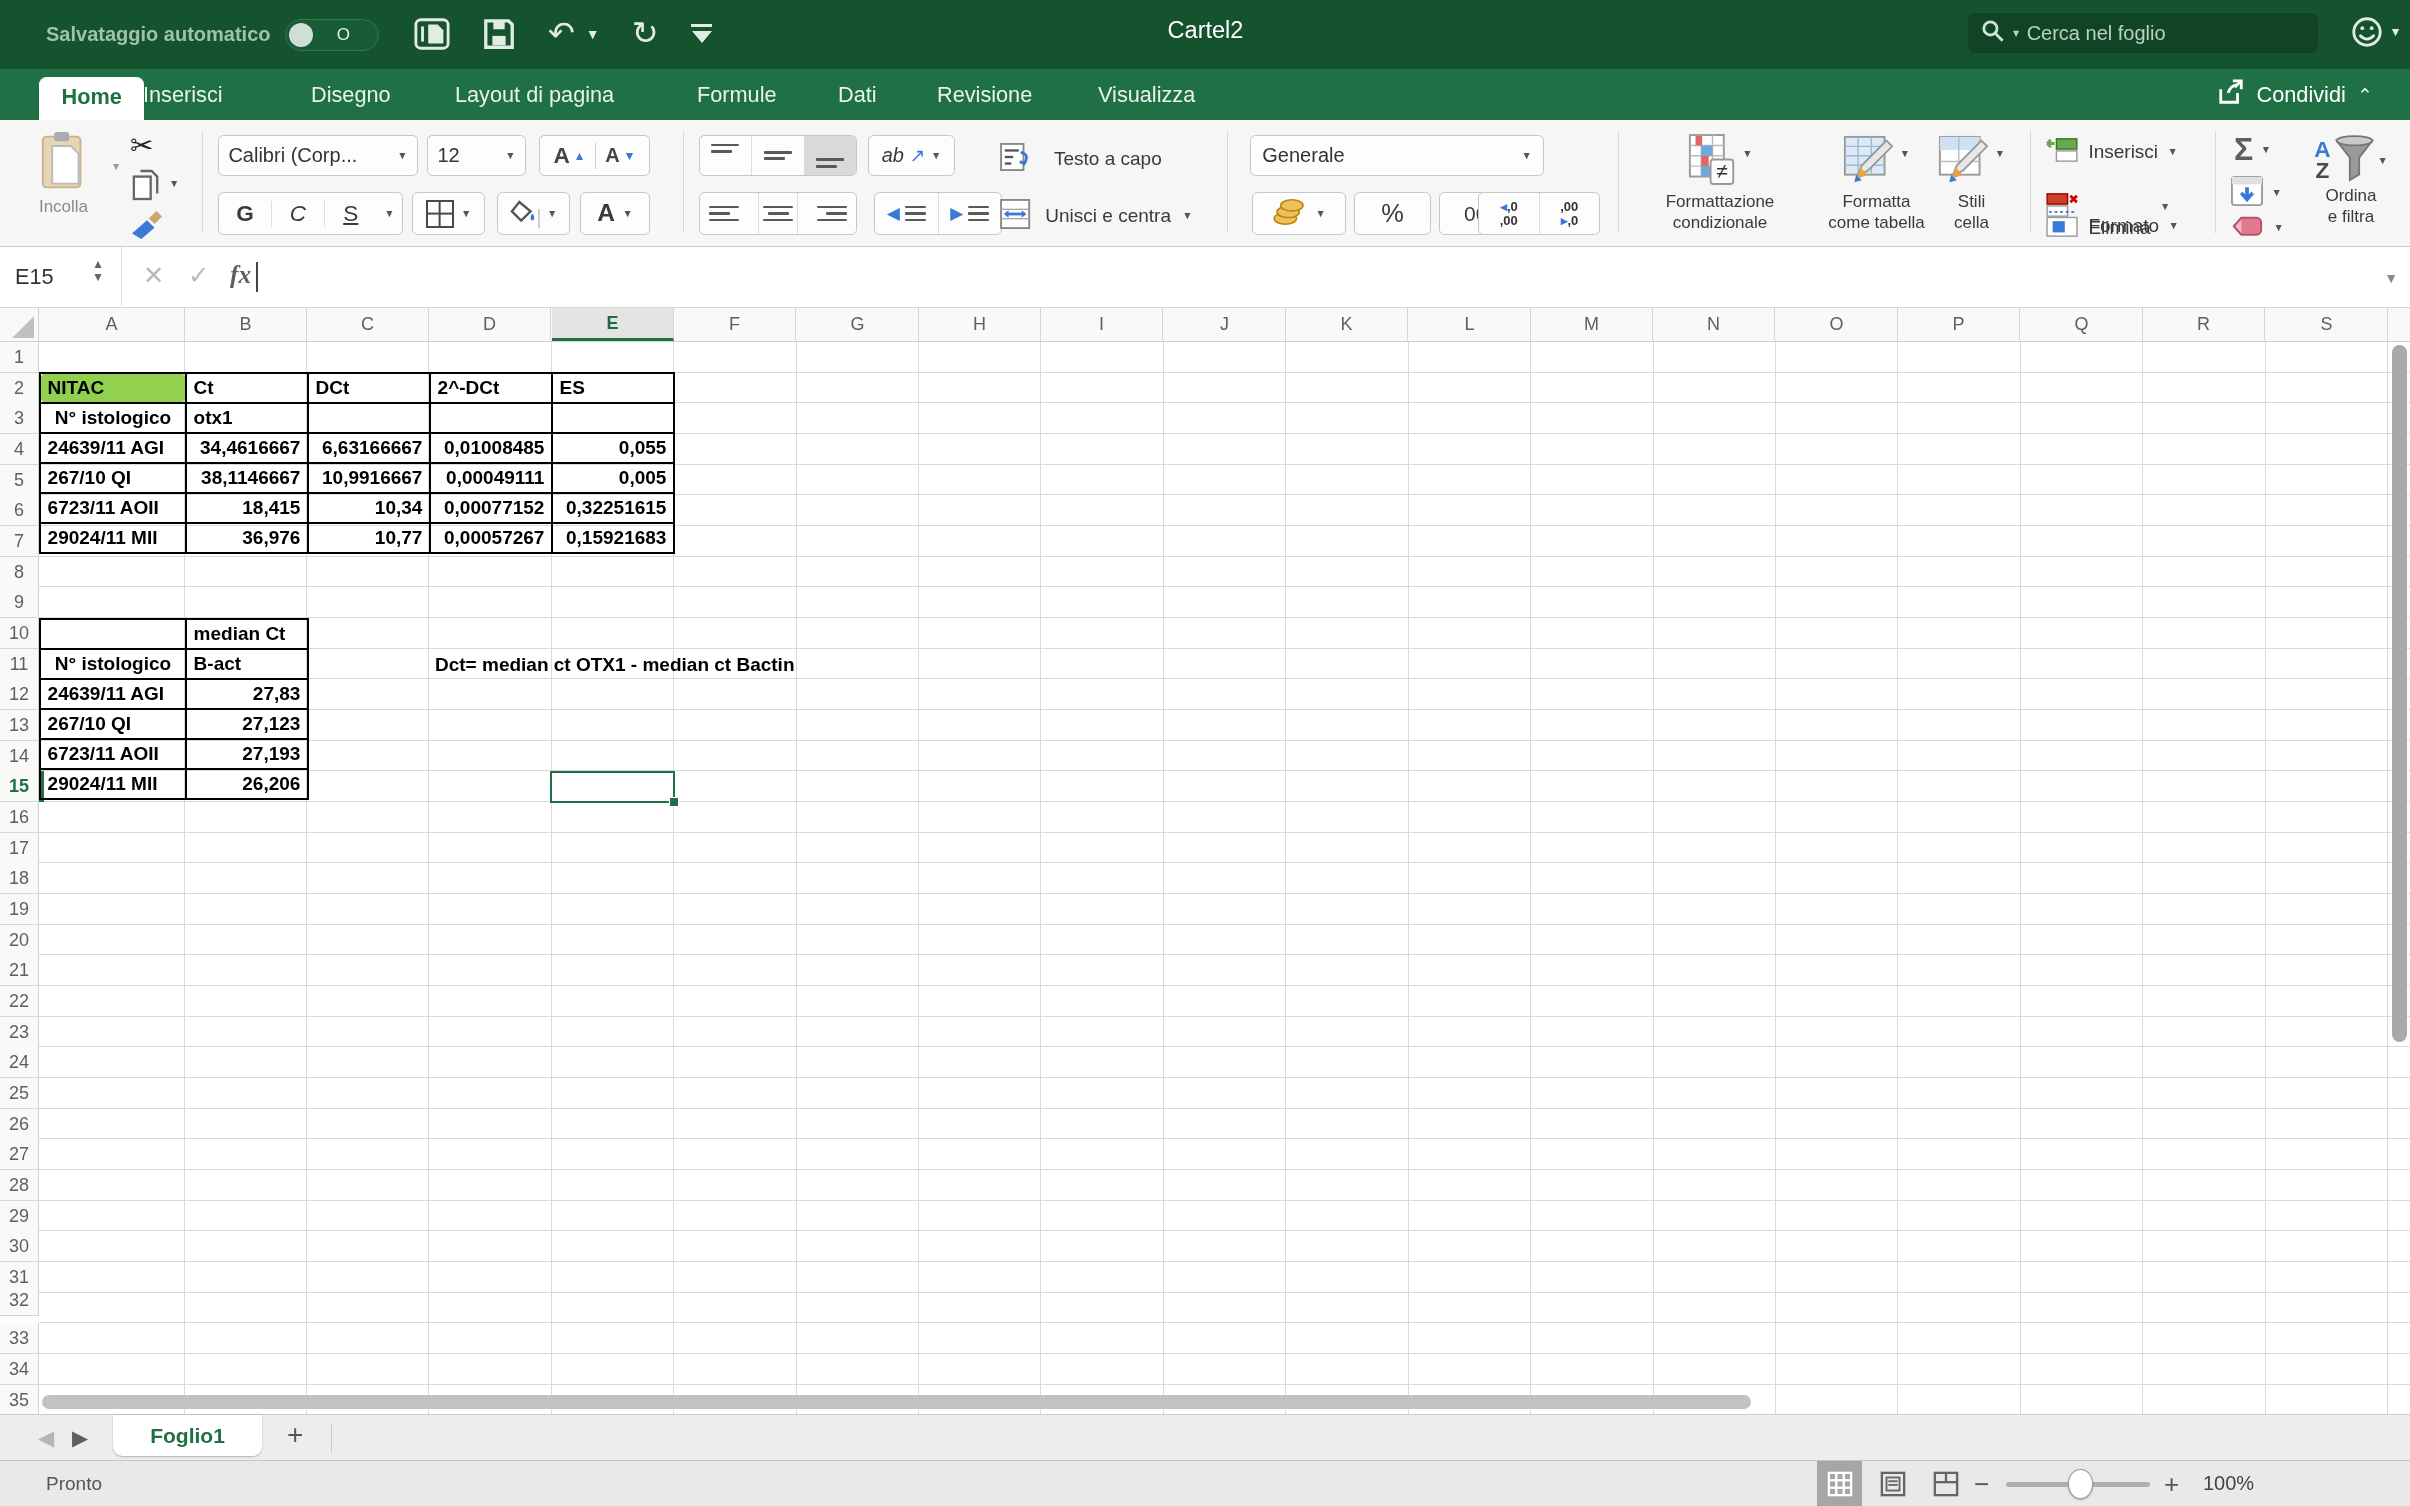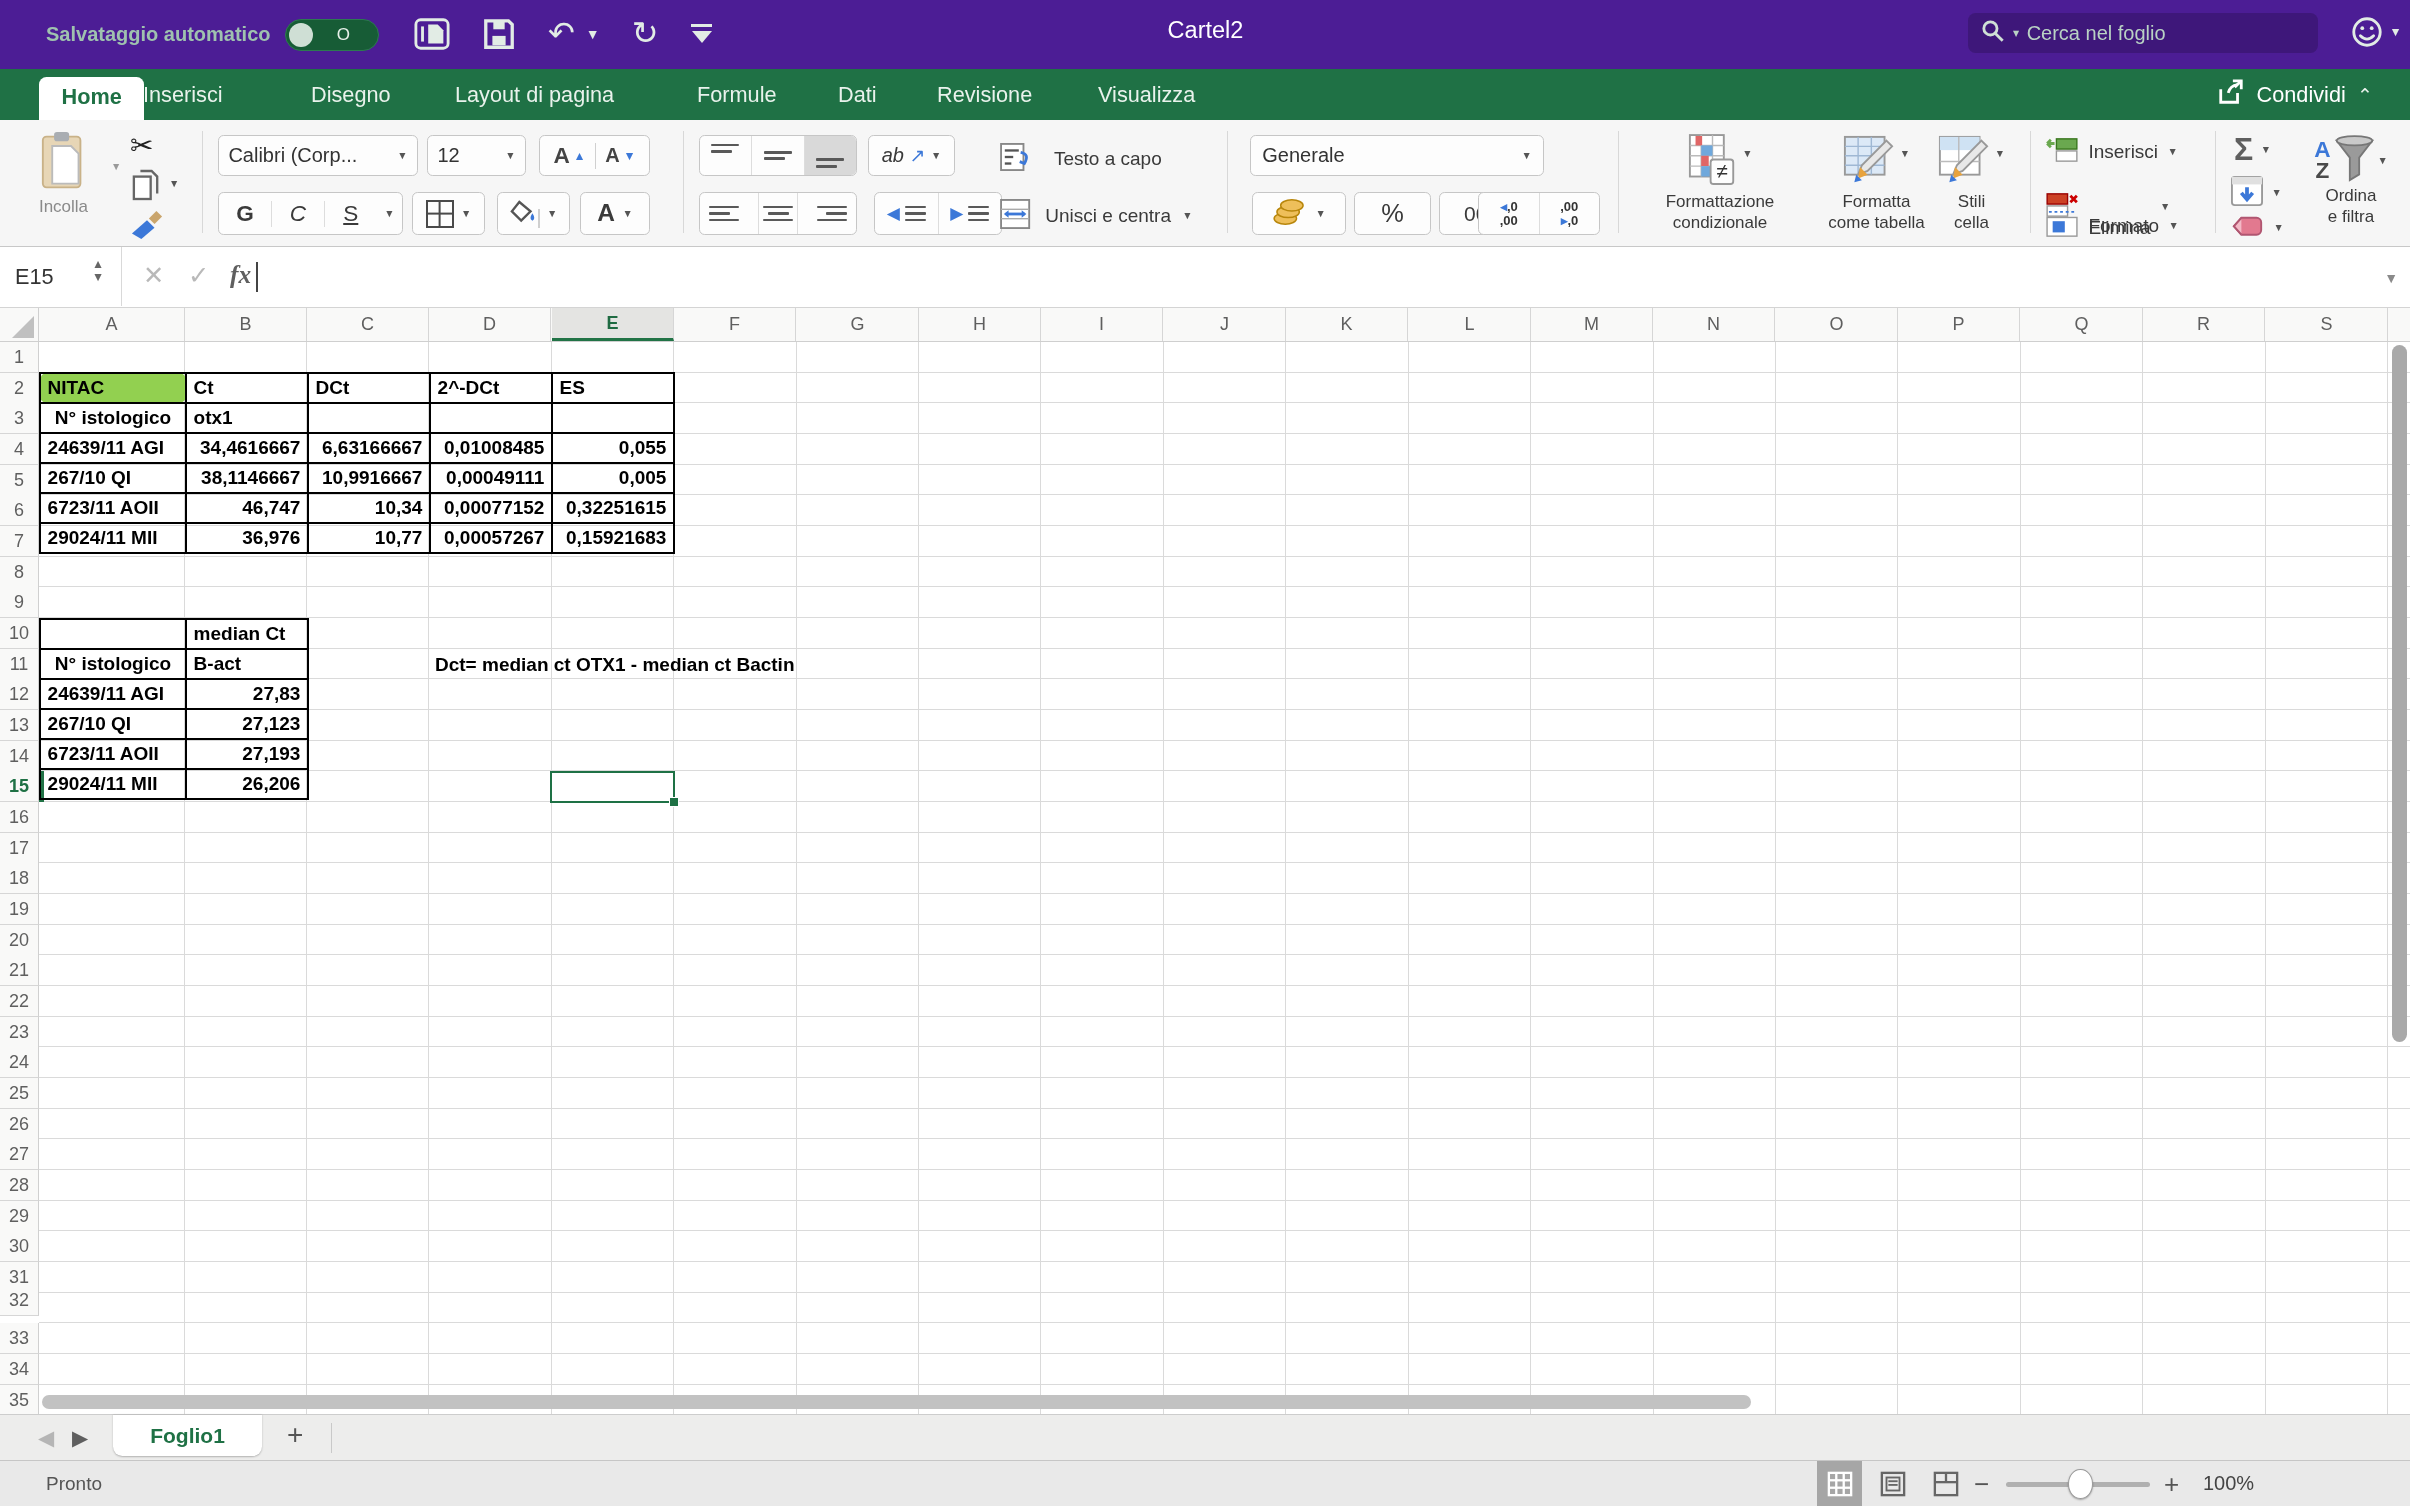--- a/index.html
+++ b/index.html
@@ -1,21 +1,21 @@
 <!DOCTYPE html>
 <html style="font-size:15px"><head>
 <meta charset="utf-8">
 <style>
   * { margin:0; padding:0; box-sizing:border-box; }
   html,body { width:2411px; height:1507px; }
   body { font-family:"Liberation Sans", sans-serif; }
   .app { position:relative; width:2411px; height:1507px; overflow:hidden; background:#fff; }
 
   
-  .titlebar { position:absolute; left:0; top:0; width:2411px; height:69px; background:#4c1d95; }
+  .titlebar { position:absolute; left:0; top:0; width:2411px; height:69px; background:#14532d; }
   .autosave-label { position:absolute; left:46px; top:22.6px; font-size:20px; color:#9fc2af; font-weight:bold; }
   .autosave-toggle { position:absolute; left:285px; top:19px; width:94px; height:32px; border-radius:16px; background:#175c36; border:0.9px solid #2c7a50; }
   .autosave-knob { position:absolute; left:2.8px; top:2.8px; width:24.5px; height:24.5px; border-radius:50%; background:#cfdfd5; }
   .autosave-state { position:absolute; right:28px; top:4.7px; font-size:17px; color:#e8f1ea; }
   .tb-icons { position:absolute; left:414px; top:13px; display:flex; align-items:center; gap:32px; height:41px; }
   .tb-icons svg { display:block; }
   .tb-glyph { color:#e2ece5; font-size:32px; line-height:41px; }
   .tb-dd { font-size:14px; color:#e2ece5; margin-left:-21px; }
   .tb-menu { width:22.6px; color:#e2ece5; text-align:center; }
   .tb-menu .bar { display:block; width:21px; height:2.8px; background:#e2ece5; margin:0 auto 3.8px; }
@@ -672,21 +672,21 @@
       </tr>
       <tr>
         <td class="ta-l">267/10 QI</td>
         <td class="ta-r">38,1146667</td>
         <td class="ta-r">10,9916667</td>
         <td class="ta-r">0,00049111</td>
         <td class="ta-r">0,005</td>
       </tr>
       <tr>
         <td class="ta-l">6723/11 AOII</td>
-        <td class="ta-r">46,747</td>
+        <td class="ta-r">18,415</td>
         <td class="ta-r">10,34</td>
         <td class="ta-r">0,00077152</td>
         <td class="ta-r">0,32251615</td>
       </tr>
       <tr>
         <td class="ta-l">29024/11 MII</td>
         <td class="ta-r">36,976</td>
         <td class="ta-r">10,77</td>
         <td class="ta-r">0,00057267</td>
         <td class="ta-r">0,15921683</td>

